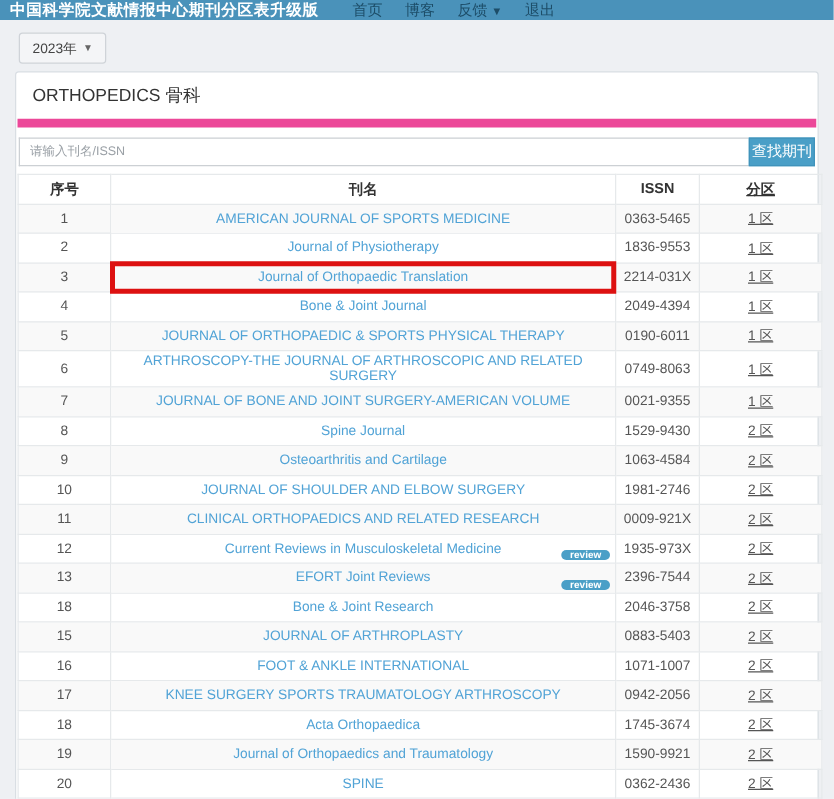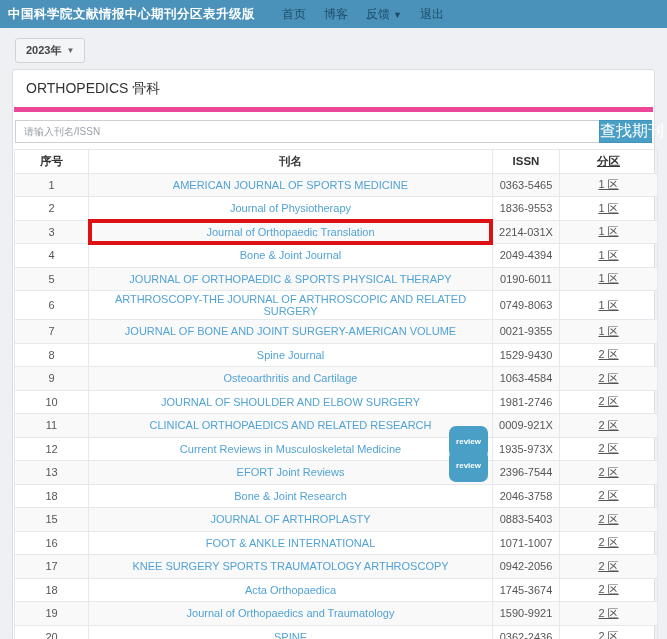--- a/index.html
+++ b/index.html
@@ -4,21 +4,21 @@
 <style>
   * { margin: 0; padding: 0; box-sizing: border-box; }
   html, body {
     width: 667px; height: 639px;
     overflow: hidden;
     background: #eef0f3;
     font-family: "Liberation Sans", "DejaVu Sans", sans-serif;
   }
   
   .navbar {
-    height: 28px;
+    height: 16px;
     background: #4a92ba;
     display: flex;
     align-items: center;
     padding: 0 8px;
   }
   .brand {
     color: #ffffff;
     font-size: 12.5px;
     font-weight: bold;
     letter-spacing: 0.5px;
@@ -40,36 +40,35 @@
   .year-row { padding: 10px 0 6px 15px; }
   .year-btn {
     display: inline-flex; align-items: center;
     background: #f4f5f7;
     border: 1px solid #cfd3d8;
     border-radius: 3px;
     padding: 4px 10px;
     font-size: 11px;
     color: #444;
     cursor: pointer;
-    font-weight: bold;
   }
   .year-btn .caret { font-size: 8px; margin-left: 5px; color: #666; }
   
   .panel {
     margin: 0 12px;
     background: #ffffff;
     border: 1px solid #d9dee3;
     border-radius: 3px;
     padding: 0 1px 6px 1px;
   }
   .panel-title {
     font-size: 14px;
     color: #333;
     padding: 10px 12px 9px 12px;
-    border-bottom: 5px solid #ec4899;
+    border-bottom: 7px solid #ec4899;
   }
   
   .search-row {
     display: flex;
     margin: 8px 1px 6px 1px;
   }
   .search-input {
     flex: 1;
     height: 23px;
     border: 1px solid #ccd0d4;
@@ -79,21 +78,21 @@
     color: #333;
     outline: none;
   }
   .search-input::placeholder { color: #9aa0a6; }
   .search-btn {
     width: 53px;
     height: 23px;
     background: #4a9fc7;
     color: #fff;
     border: 1px solid #4093bb;
-    font-size: 16px;
+    font-size: 12px;
     cursor: pointer;
     white-space: nowrap;
   }
   
   table {
     width: 100%;
     border-collapse: collapse;
     table-layout: fixed;
   }
   th, td {
@@ -128,21 +127,21 @@
   }
   .review-badge {
     position: absolute;
     right: 4px;
     bottom: 2px;
     background: #4a9fc7;
     color: #fff;
     font-size: 8px;
     font-weight: bold;
     border-radius: 7px;
-    padding: 12px 7px;
+    padding: 0 7px;
     line-height: 1;
   }
 </style>
 </head>
 <body>
 
 <div class="navbar">
   <span class="brand">中国科学院文献情报中心期刊分区表升级版</span>
   <div class="nav-links">
       <a class="nav-link">首页</a>

